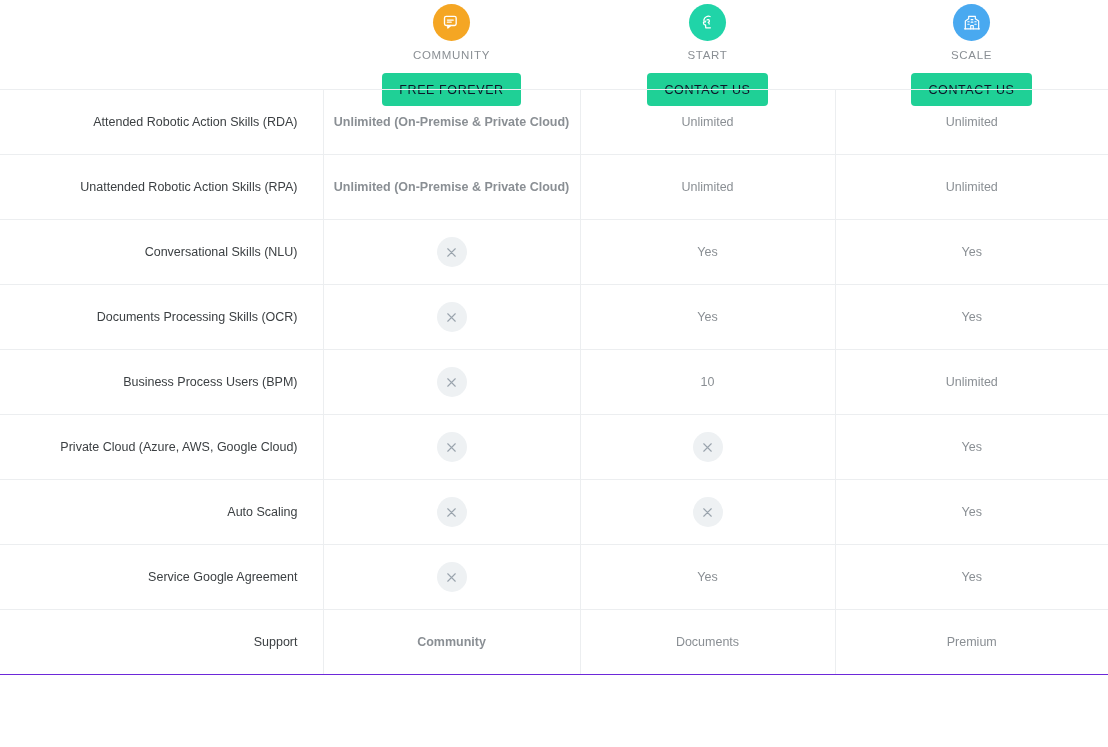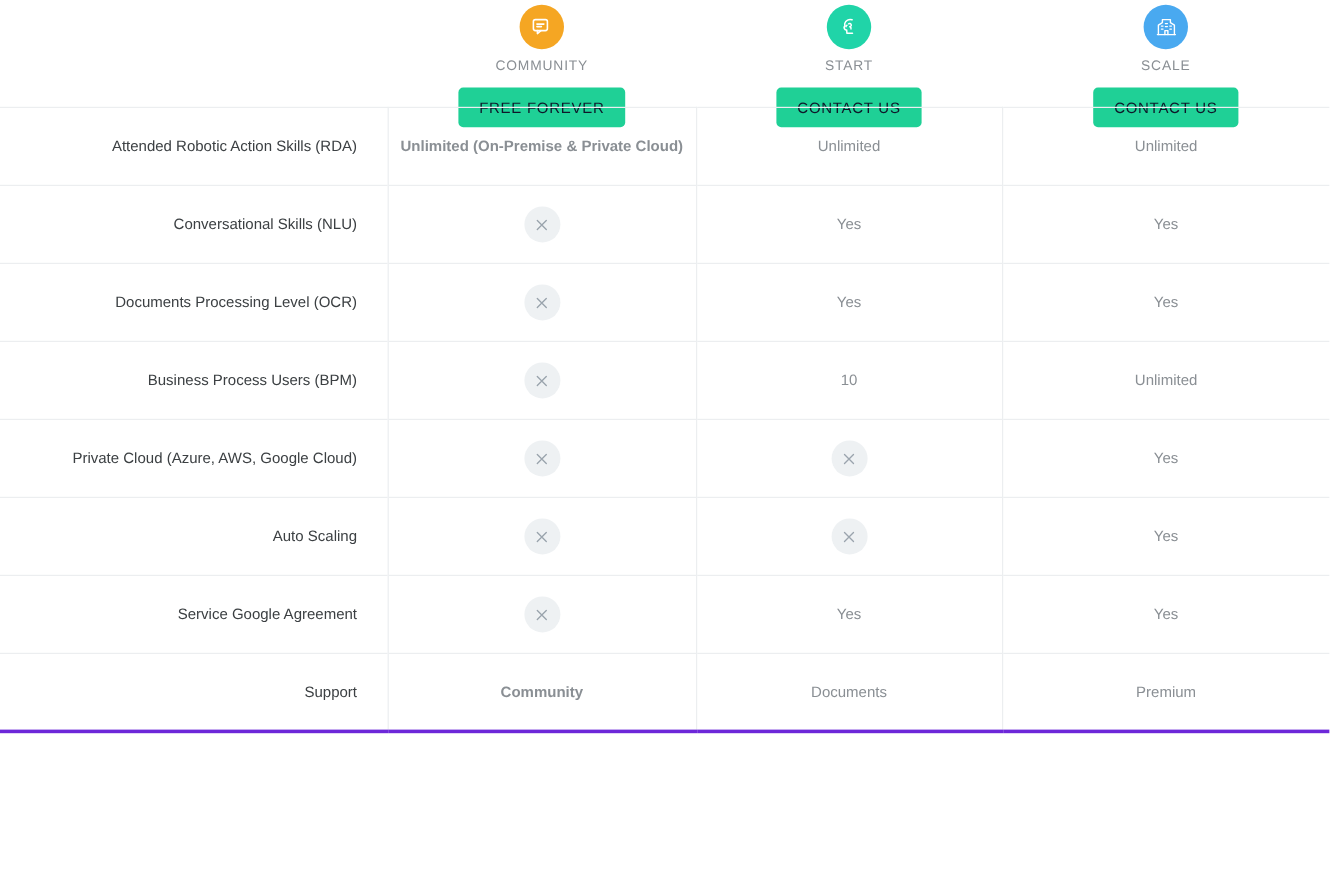--- a/index.html
+++ b/index.html
@@ -60,21 +60,21 @@
   .cmp-table tr { height: 65px; }
   .cmp-table td {
     border-top: 1px solid #eceef0;
     border-right: 1px solid #eceef0;
     vertical-align: middle;
     text-align: center;
     font-size: 12.5px;
     color: #8a8f94;
     padding: 0 10px;
   }
-  .cmp-table tr:last-child td { border-bottom: 3px solid #6d28d9; }
+  .cmp-table tr:last-child td { border-bottom: 1px solid #6d28d9; }
   .cmp-table td.feature {
     width: 323px;
     text-align: right;
     color: #3c4043;
     font-size: 12.5px;
     padding-right: 25px;
   }
   .cmp-table td.v1 { width: 257px; font-weight: bold; }
   .cmp-table td.v2 { width: 255px; }
   .cmp-table td.v3 { width: 273px; border-right: none; }
@@ -135,31 +135,37 @@
 
   <table class="cmp-table">
     <tbody>
         <tr>
           <td class="feature">Attended Robotic Action Skills (RDA)</td>
           <td class="v1">Unlimited (On-Premise &amp; Private Cloud)</td>
           <td class="v2">Unlimited</td>
           <td class="v3">Unlimited</td>
         </tr>
         <tr>
+          <td class="feature">Unattended Robotic Action Skills (RPA)</td>
+          <td class="v1">Unlimited (On-Premise &amp; Private Cloud)</td>
+          <td class="v2">Unlimited</td>
+          <td class="v3">Unlimited</td>
+        </tr>
+        <tr>
           <td class="feature">Conversational Skills (NLU)</td>
           <td class="v1"><span class="xmark">
               <svg width="15" height="15" viewBox="0 0 24 24" fill="none" stroke="#9aa4ad" stroke-width="1.8" stroke-linecap="round">
                 <path d="M6 6l12 12M18 6L6 18"></path>
               </svg>
             </span></td>
           <td class="v2">Yes</td>
           <td class="v3">Yes</td>
         </tr>
         <tr>
-          <td class="feature">Documents Processing Level (OCR)</td>
+          <td class="feature">Documents Processing Skills (OCR)</td>
           <td class="v1"><span class="xmark">
               <svg width="15" height="15" viewBox="0 0 24 24" fill="none" stroke="#9aa4ad" stroke-width="1.8" stroke-linecap="round">
                 <path d="M6 6l12 12M18 6L6 18"></path>
               </svg>
             </span></td>
           <td class="v2">Yes</td>
           <td class="v3">Yes</td>
         </tr>
         <tr>
           <td class="feature">Business Process Users (BPM)</td>

